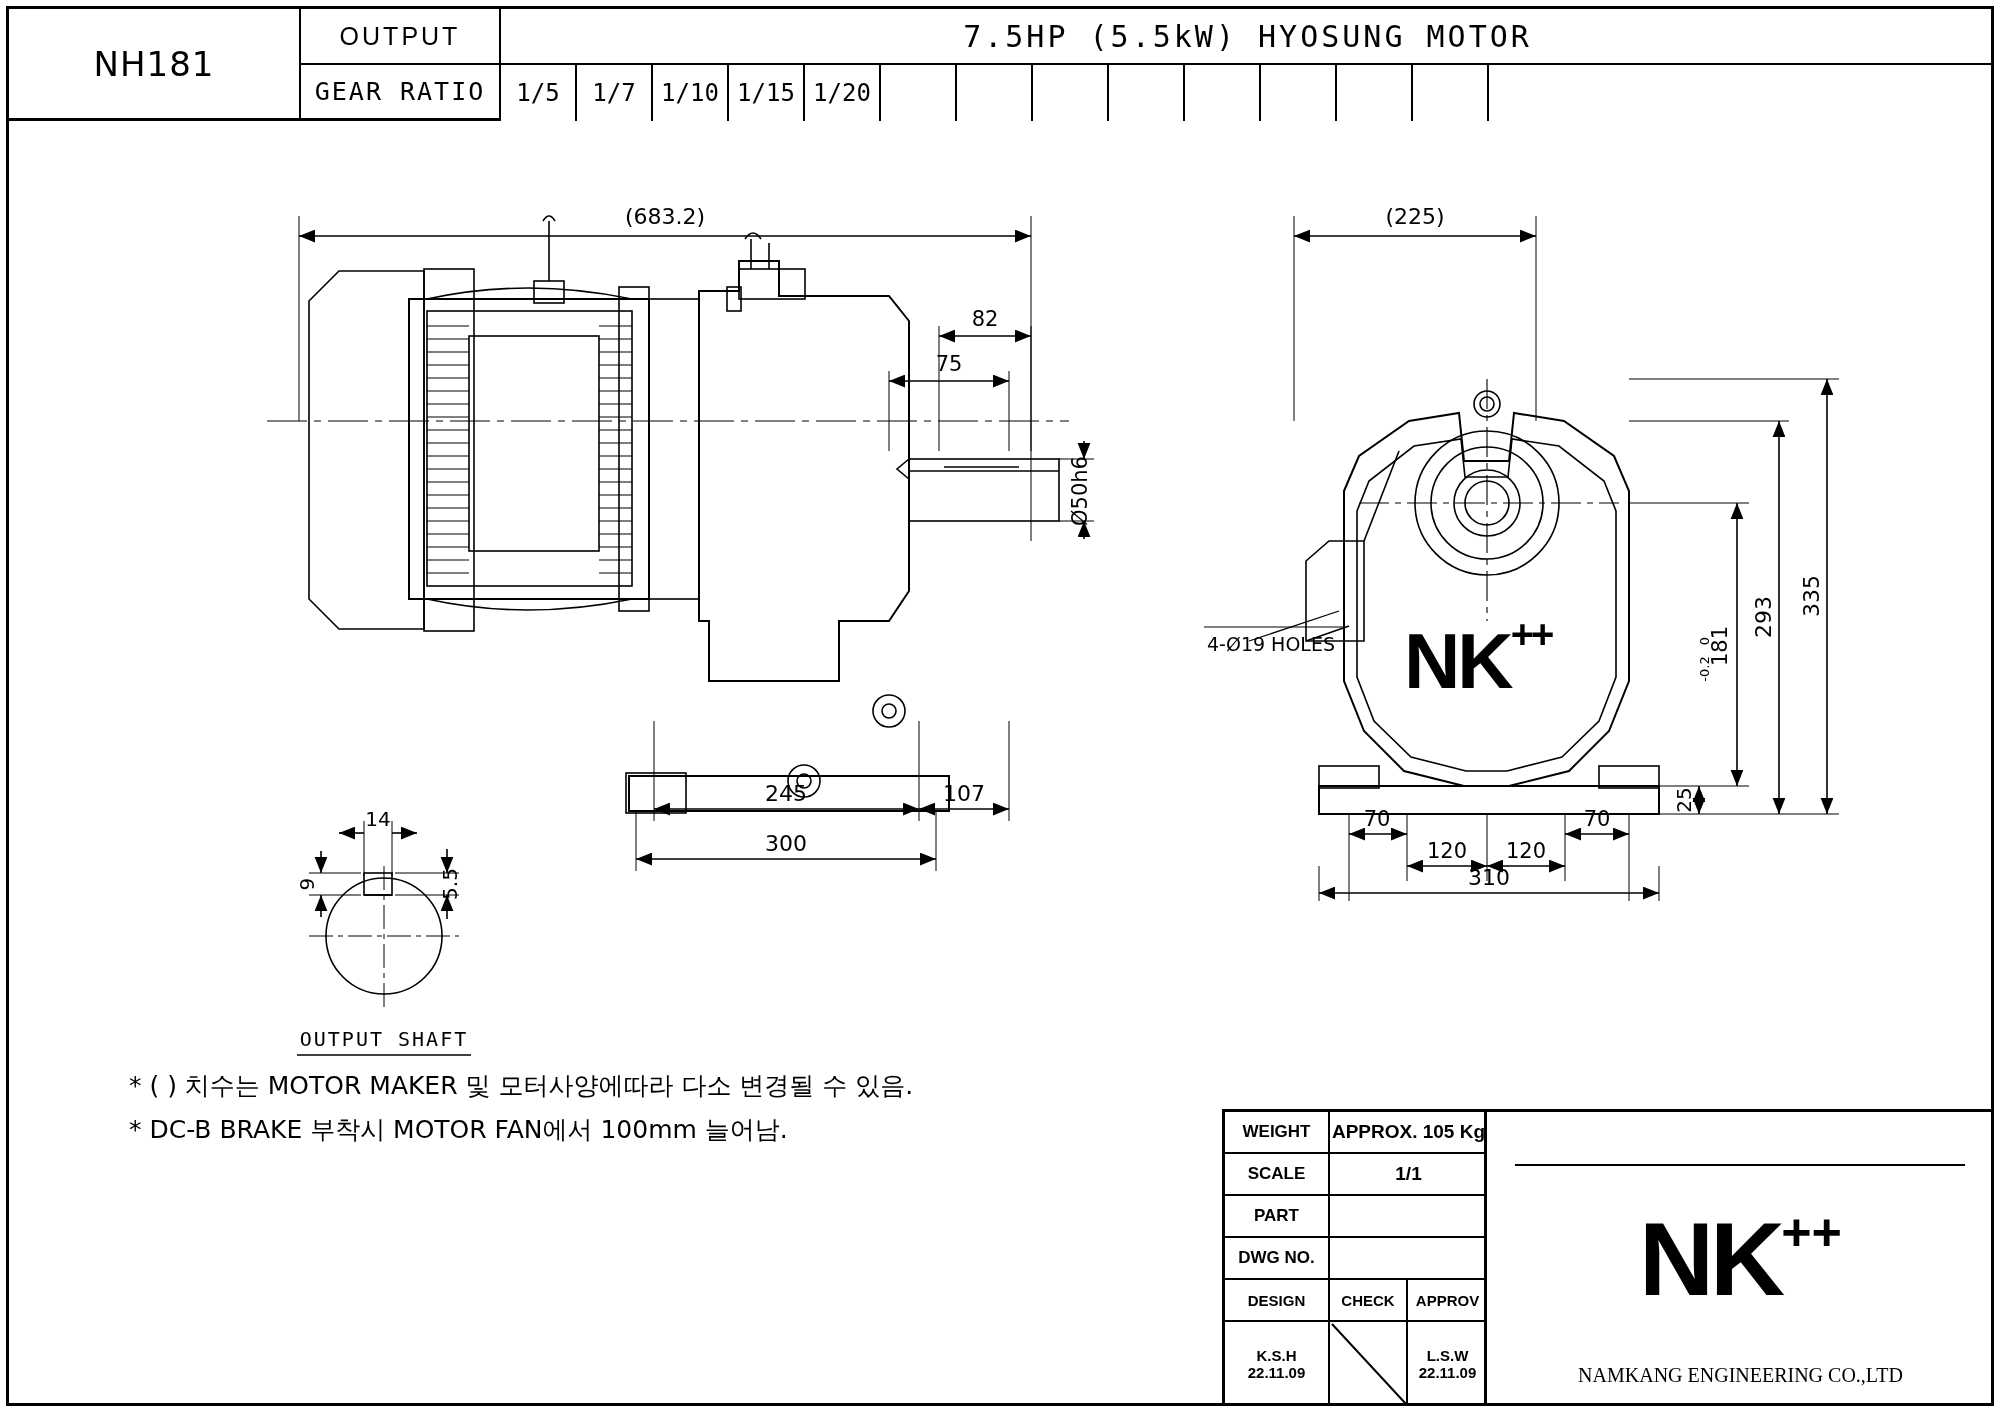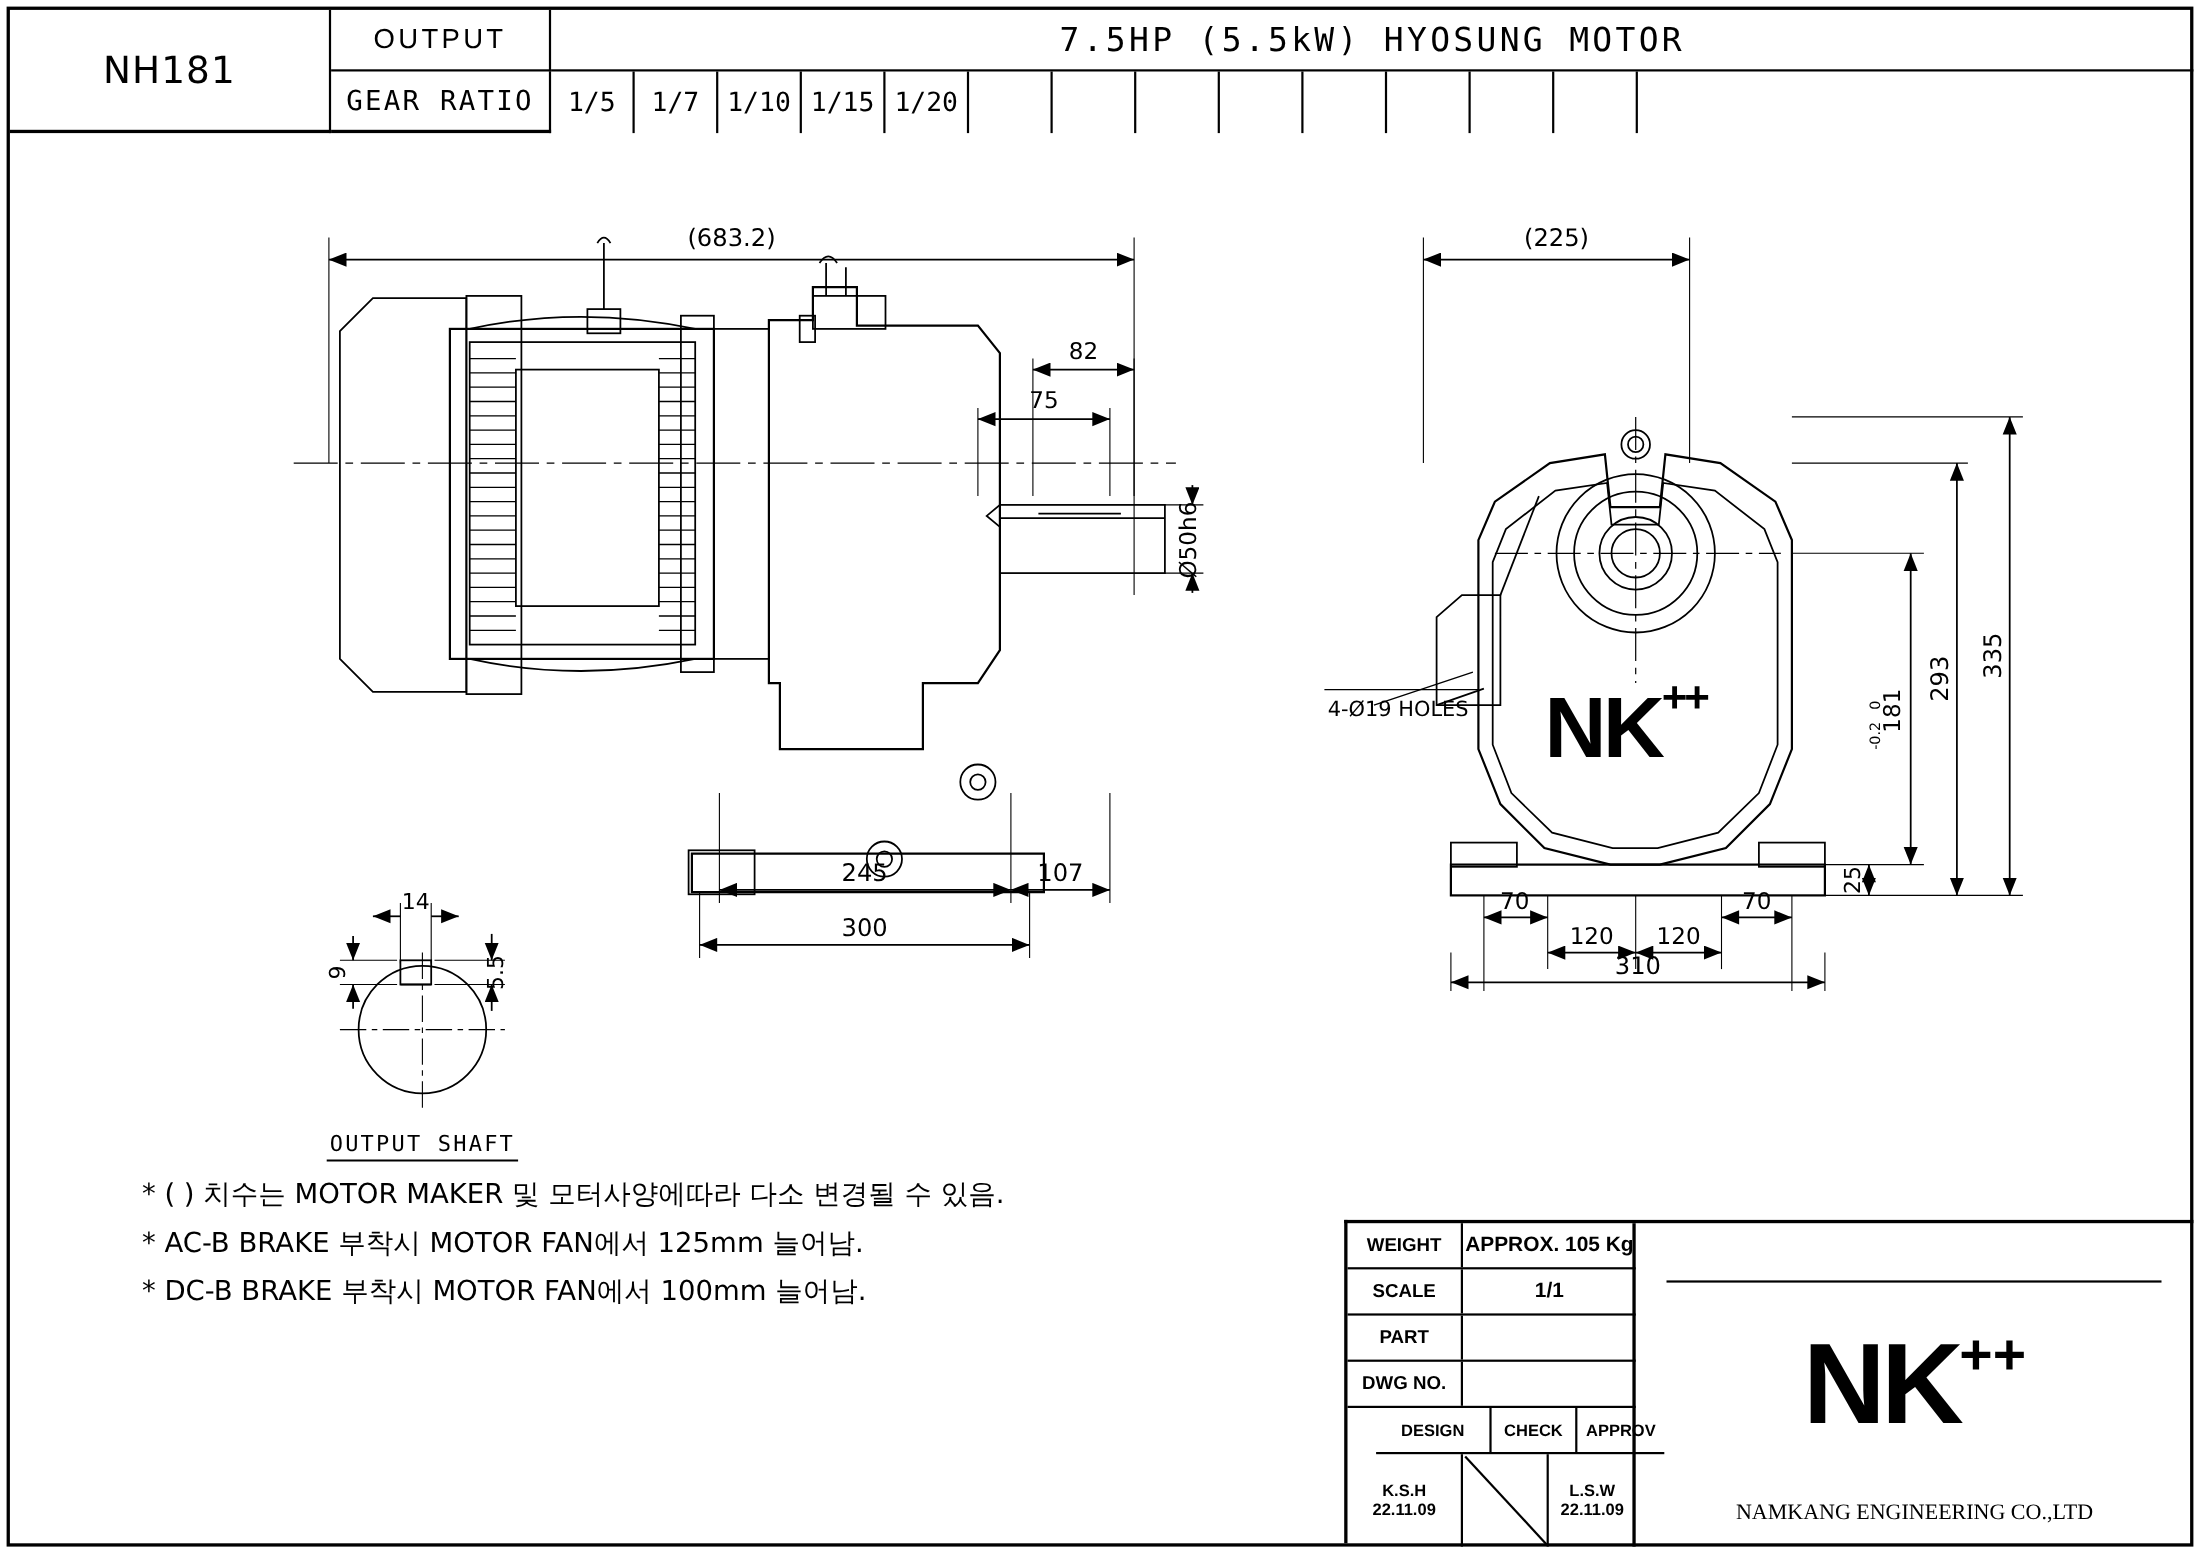--- a/index.html
+++ b/index.html
@@ -354,21 +354,20 @@
     </svg>
 
     <div style="position:absolute; left:1395px; top:495px; font-size:78px; font-weight:bold;
                 font-family:'Liberation Sans', sans-serif; letter-spacing:-3px;">
       <span>NK</span><span style="font-size:40px; vertical-align:top; position:relative; top:-4px;">++</span>
     </div>
   </div>
 
   <div class="notes">
     <div>* (  ) 치수는 MOTOR MAKER 및 모터사양에따라 다소 변경될 수 있음.</div>
-    <div>* AC-B BRAKE 부착시 MOTOR FAN에서 125mm 늘어남.</div>
     <div>* DC-B BRAKE 부착시 MOTOR FAN에서 100mm 늘어남.</div>
   </div>
 
   <div class="tblock">
     <div class="tb-left">
       <div class="tb-row" style="top:0;">
         <div class="tb-k">WEIGHT</div>
         <div class="tb-v">APPROX. 105 Kg</div>
       </div>
       <div class="tb-row" style="top:42px;">
@@ -376,21 +375,21 @@
         <div class="tb-v">1/1</div>
       </div>
       <div class="tb-row" style="top:84px;">
         <div class="tb-k">PART</div>
         <div class="tb-v"></div>
       </div>
       <div class="tb-row" style="top:126px;">
         <div class="tb-k">DWG NO.</div>
         <div class="tb-v"></div>
       </div>
-      <div class="tb-3" style="top:168px;margin-left:26px;">
+      <div class="tb-3" style="top:168px;">
         <div style="width:105px;">DESIGN</div>
         <div style="width:78px;">CHECK</div>
         <div style="width:79px;">APPROV</div>
       </div>
       <div class="tb-sig">
         <div style="width:105px;">
           <span>K.S.H</span>
           <span>22.11.09</span>
         </div>
         <div style="width:78px; position:relative;">

